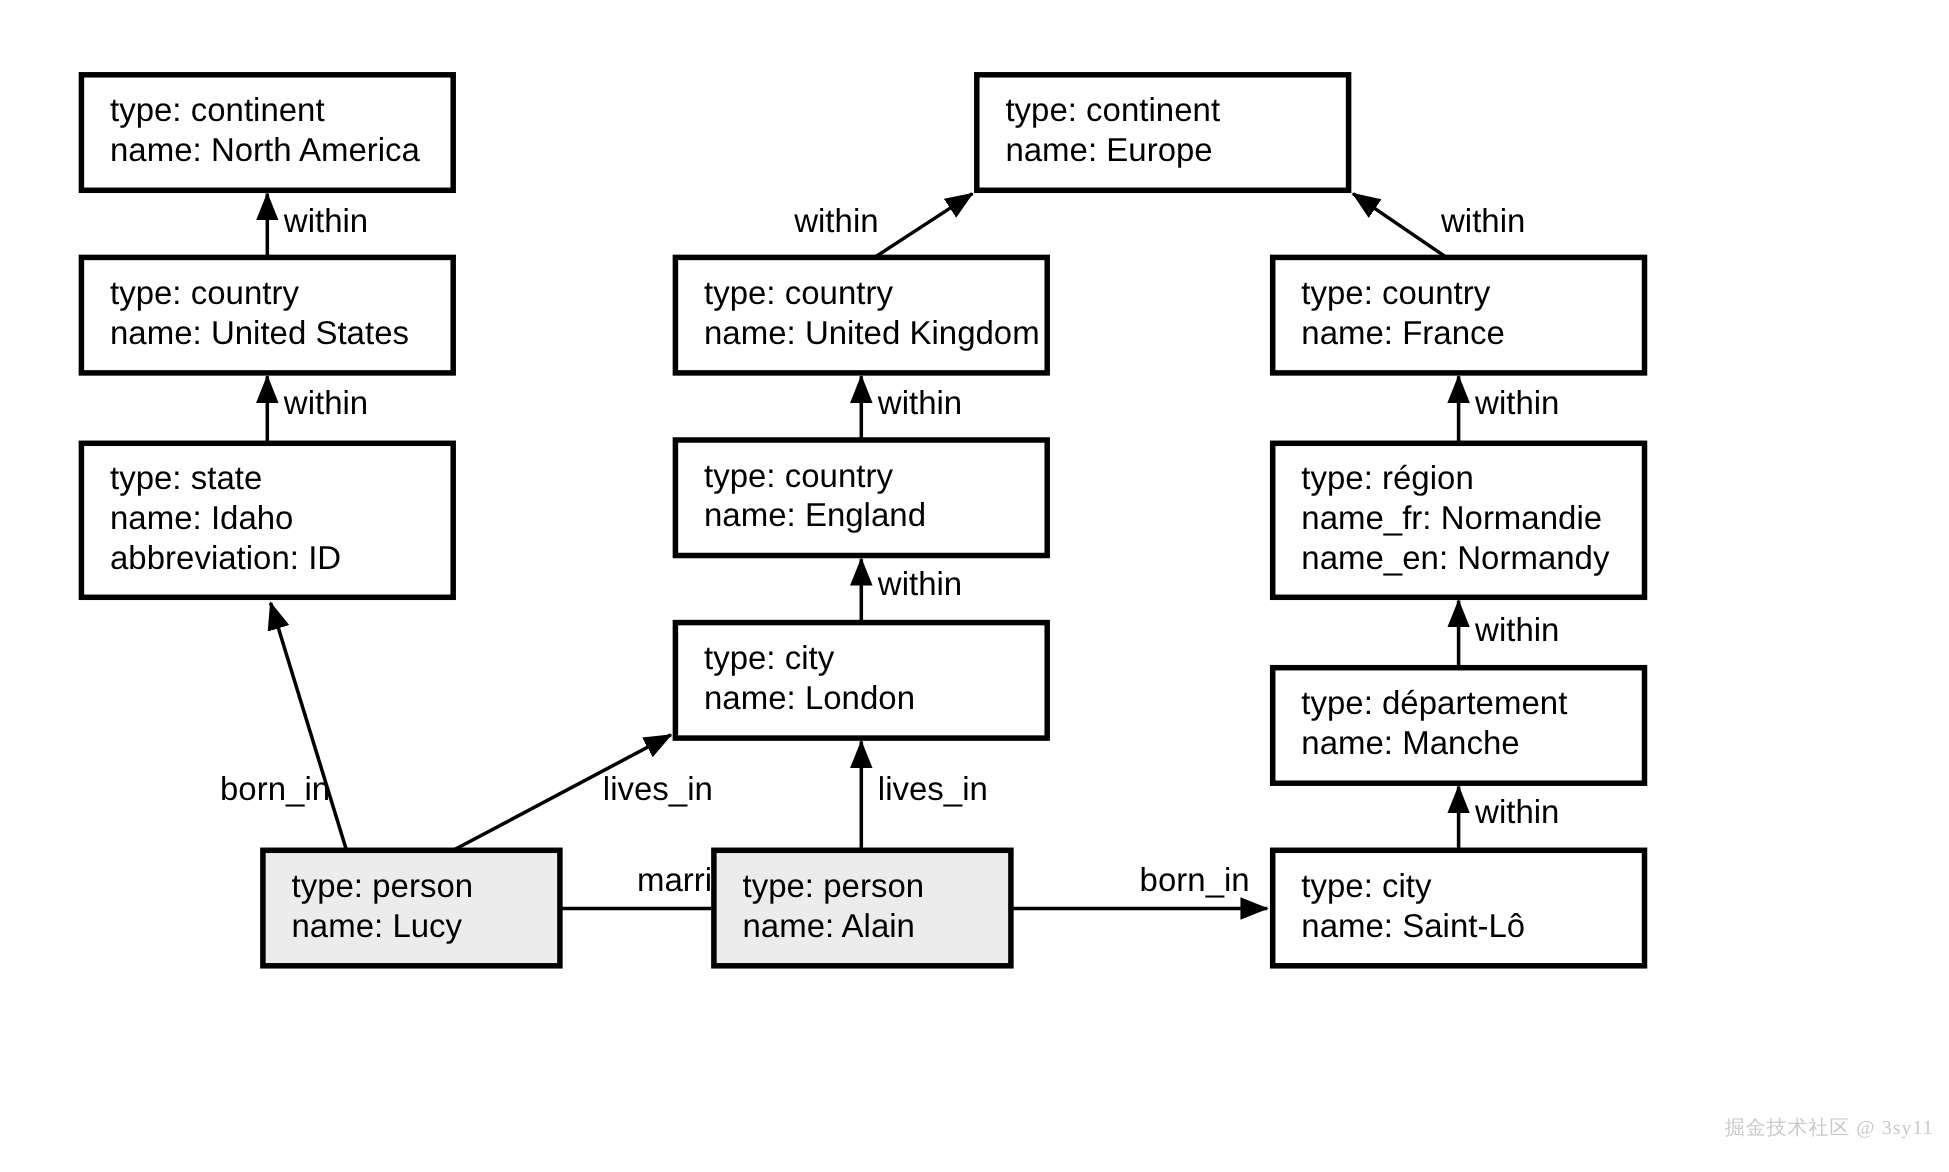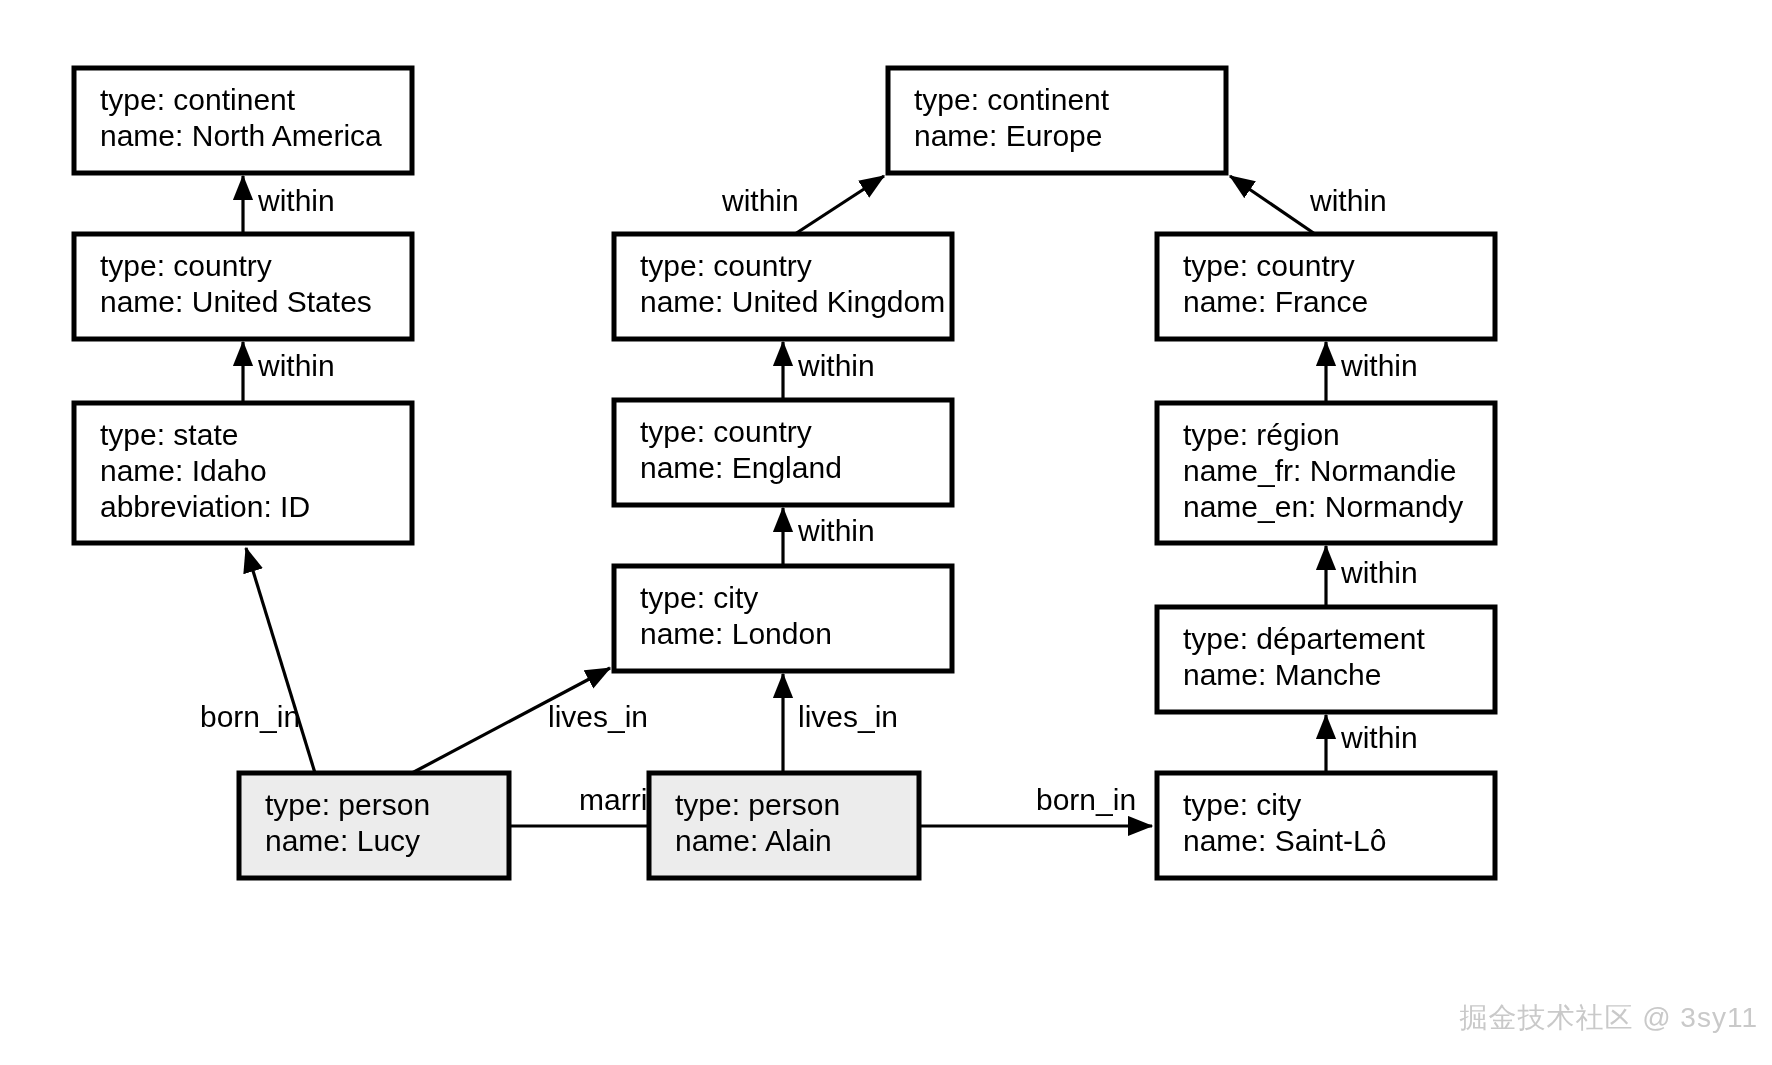--- a/index.html
+++ b/index.html
@@ -45,22 +45,22 @@
   .edge-label {
     font-family: "Liberation Sans", sans-serif;
     font-size: 30px;
     fill: #000000;
     dominant-baseline: middle;
   }
   .watermark {
     position: absolute;
     right: 14px;
     bottom: 28px;
-    font-family: Liberation Sans, sans-serif;
-    font-size: 28px;
+    font-family: Liberation Serif, serif;
+    font-size: 18px;
     color: #c9c9c9;
     letter-spacing: 1px;
     white-space: nowrap;
     user-select: none;
     margin-top: 24px;
   }
 </style>
 </head>
 <body>
 

